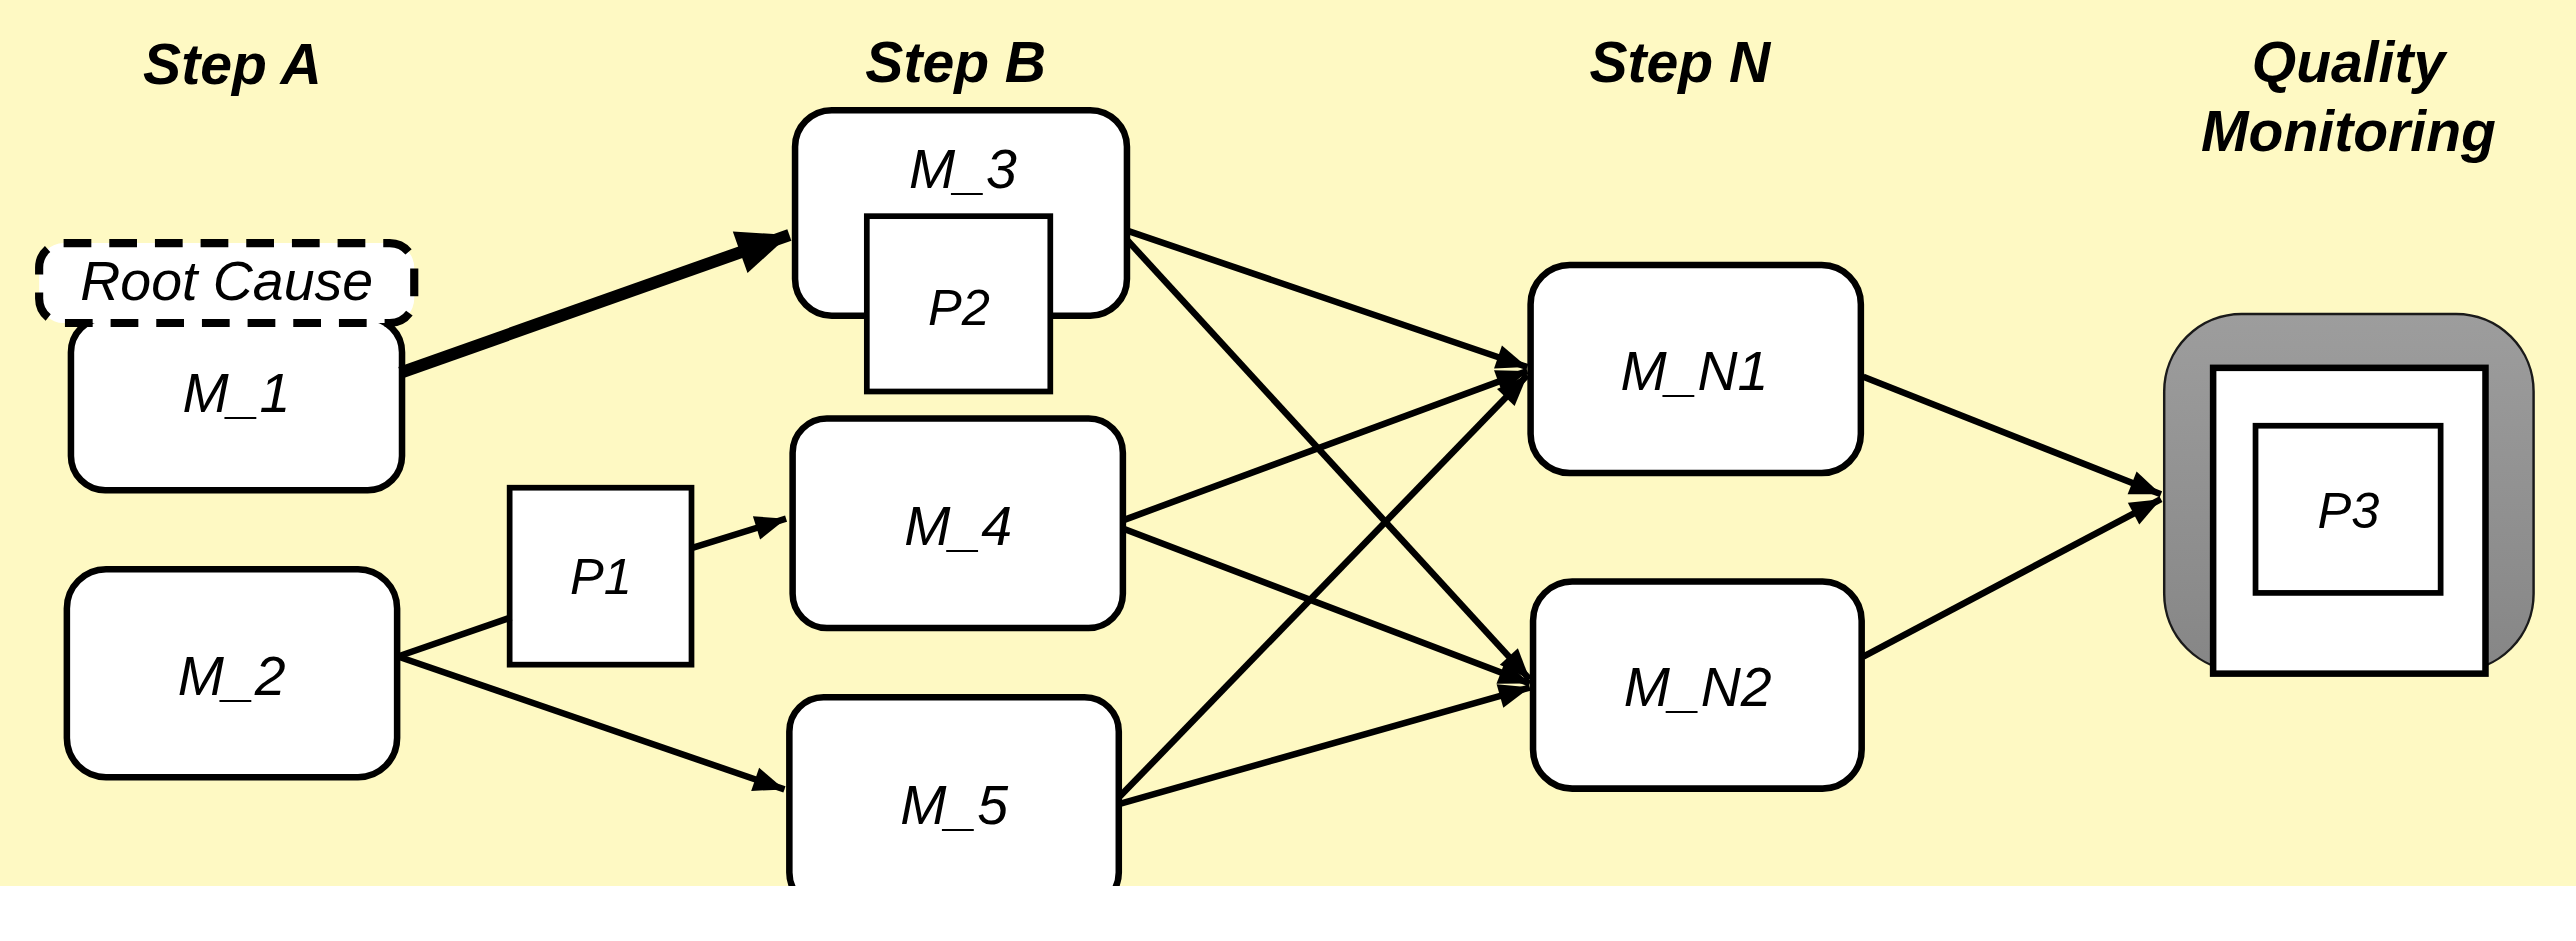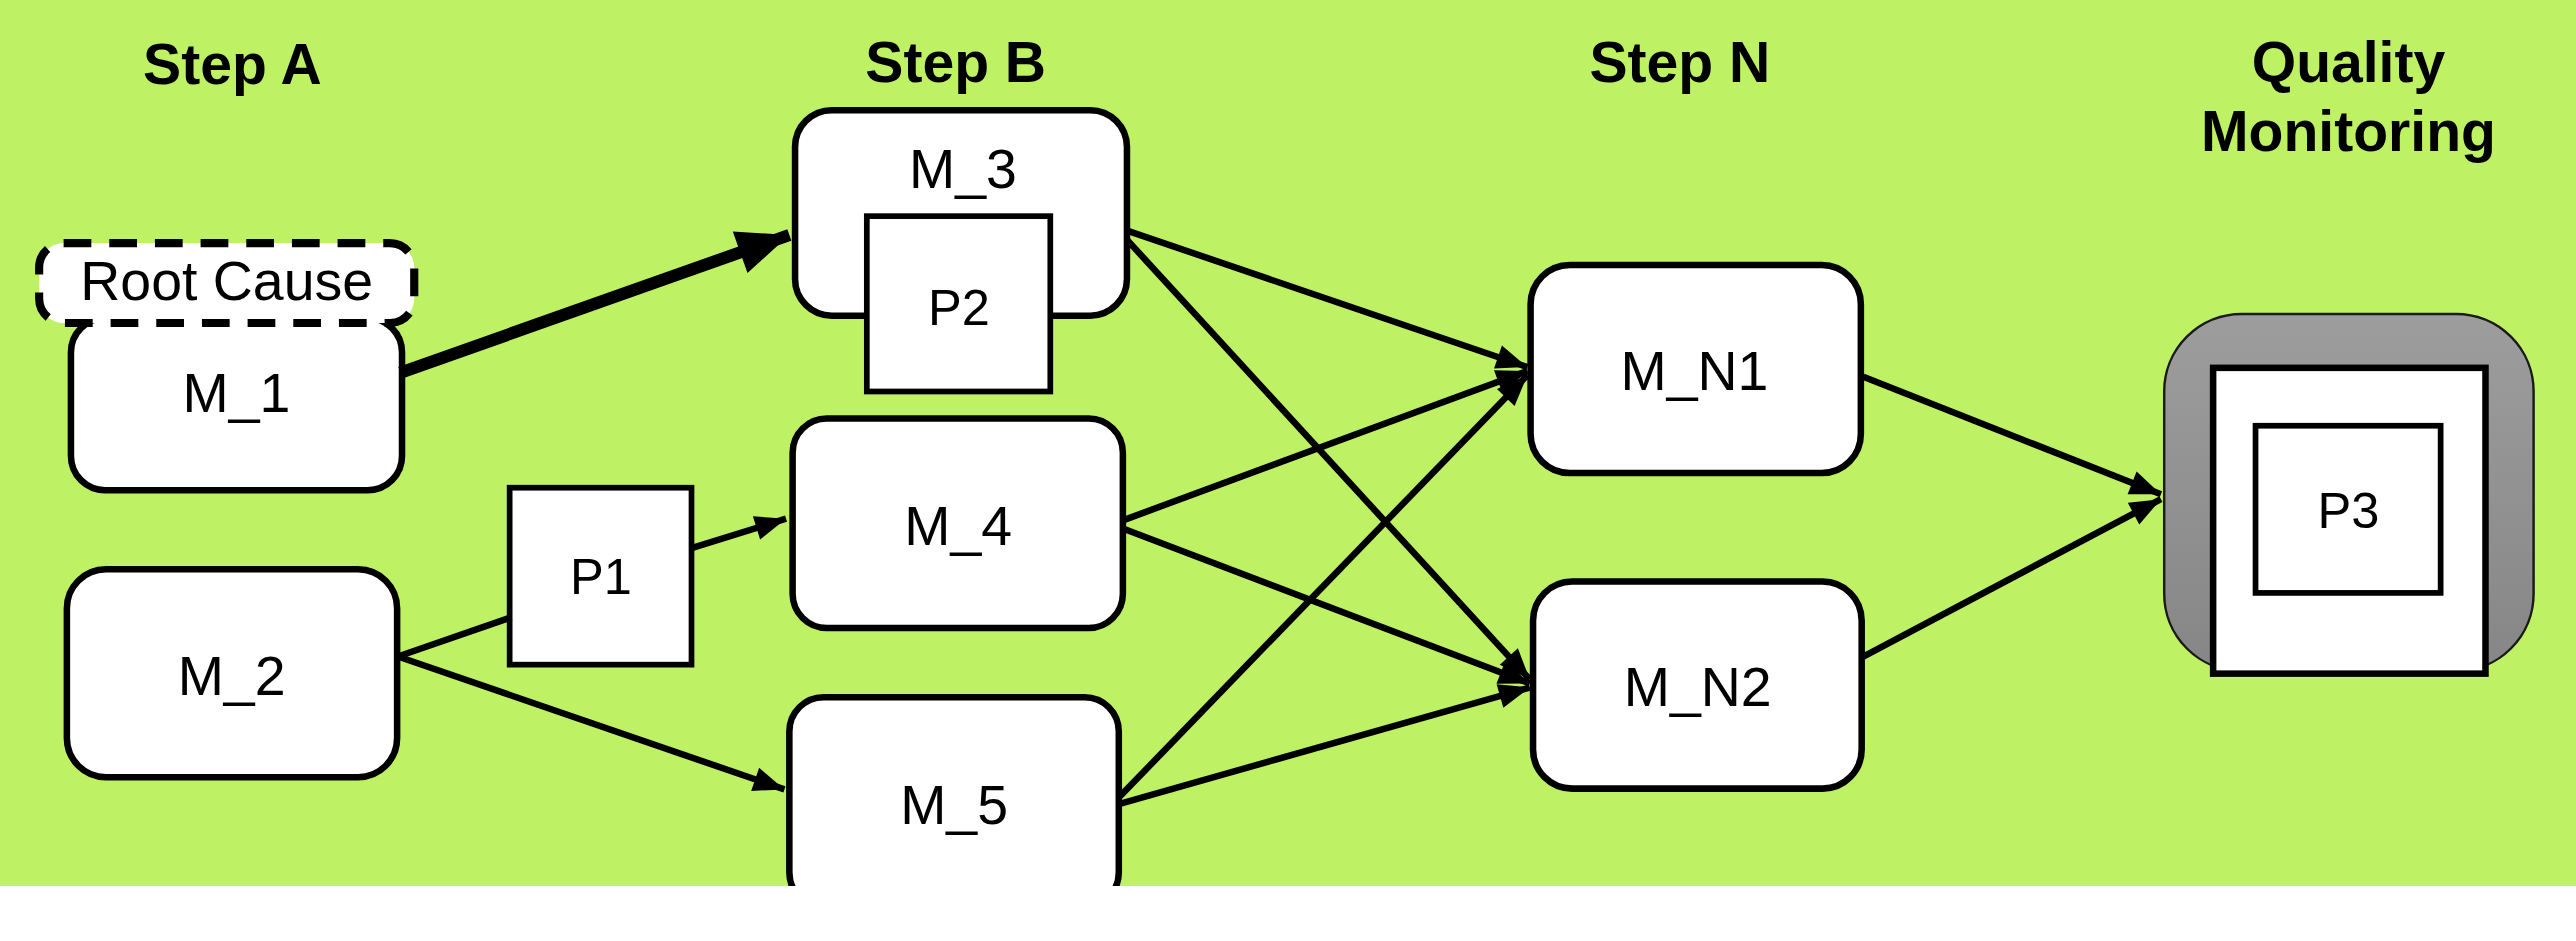--- a/index.html
+++ b/index.html
@@ -1,17 +1,17 @@
 <!DOCTYPE html>
 <html style="font-size:13px"><head>
 <meta charset="utf-8">
 <style>
   html,body{margin:0;padding:0;background:#ffffff;}
   body{font-family:"Liberation Sans", sans-serif;}
-  .stage{position:relative;width:2576px;height:886px;background:#bef264;overflow:hidden;}
+  .stage{position:relative;width:2576px;height:886px;background:#fef9c3;overflow:hidden;font-style:italic;}
   svg{display:block;}
   text{fill:#000000;}
   .hdr{font-size:70px;font-weight:bold;text-anchor:middle;}
   .nodelbl{font-size:68px;text-anchor:middle;}
   .plbl{font-size:62px;text-anchor:middle;}
   .mbox{fill:#ffffff;stroke:#000000;stroke-width:8;}
   .pbox{fill:#ffffff;stroke:#000000;stroke-width:7;}
   .edge{stroke:#000000;stroke-width:8;fill:none;}
   .edge-thick{stroke:#000000;stroke-width:15;fill:none;}
   .dashedbox{fill:#ffffff;stroke:#000000;stroke-width:10;stroke-dasharray:34 22;}

